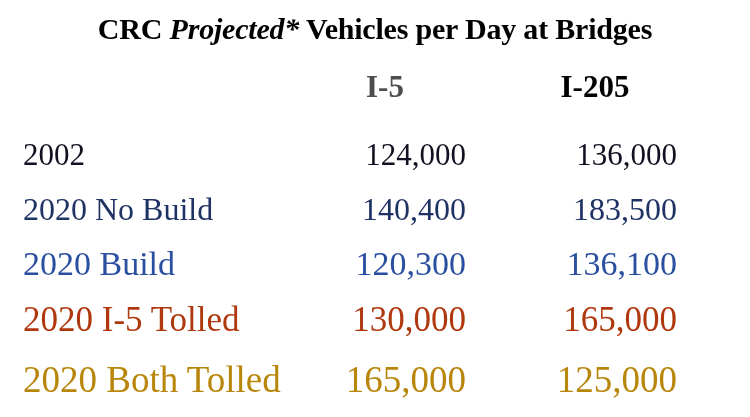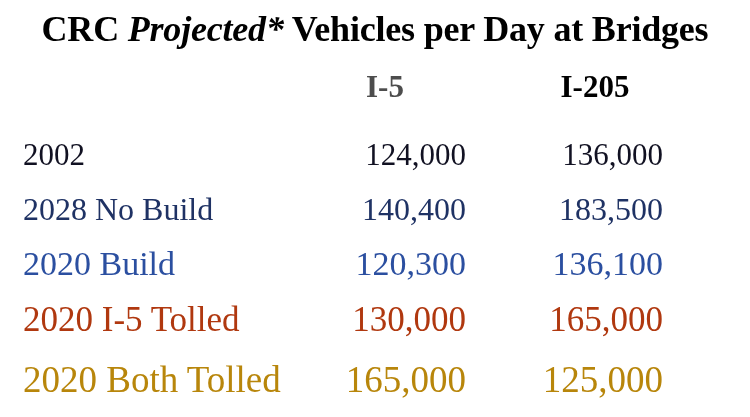--- a/index.html
+++ b/index.html
@@ -25,21 +25,21 @@
 
   
   .title {
     position: absolute;
     left: 0;
     top: 8px;
     width: 750px;
     text-align: center;
     font-family: "Liberation Serif", "DejaVu Serif", serif;
     font-weight: bold;
-    font-size: 36px;
+    font-size: 30px;
     line-height: 42px;
     letter-spacing: -0.2px;
     color: #000000;
     white-space: nowrap;
   }
   .title .t-part { display: inline; }
   .title .t-italic {
     display: inline;
     font-style: italic;
     font-weight: bold;
@@ -86,21 +86,21 @@
   .row .v1 {
     position: absolute;
     left: 301px;
     top: 0;
     width: 165px;
     text-align: right;
     white-space: nowrap;
   }
   .row .v2 {
     position: absolute;
-    left: 495px;
+    left: 509px;
     top: 0;
     width: 168px;
     text-align: right;
     white-space: nowrap;
   }
 
   
   #row-0 { top: 136px; font-size: 31px; line-height: 38px; }
   #row-1 { top: 189px; font-size: 32px; line-height: 40px; }
   #row-2 { top: 243px; font-size: 34px; line-height: 42px; }
@@ -121,21 +121,21 @@
     <div class="col-head c2" style="color: #000000;">I-205</div>
   </div>
 
   <div class="row" id="row-0" style="color: rgb(17, 17, 34);">
     <span class="label">2002</span>
     <span class="v1">124,000</span>
     <span class="v2">136,000</span>
   </div>
 
   <div class="row" id="row-1" style="color: rgb(31, 50, 100);">
-    <span class="label">2028 No Build</span>
+    <span class="label">2020 No Build</span>
     <span class="v1">140,400</span>
     <span class="v2">183,500</span>
   </div>
 
   <div class="row" id="row-2" style="color: rgb(43, 79, 160);">
     <span class="label">2020 Build</span>
     <span class="v1">120,300</span>
     <span class="v2">136,100</span>
   </div>
 

